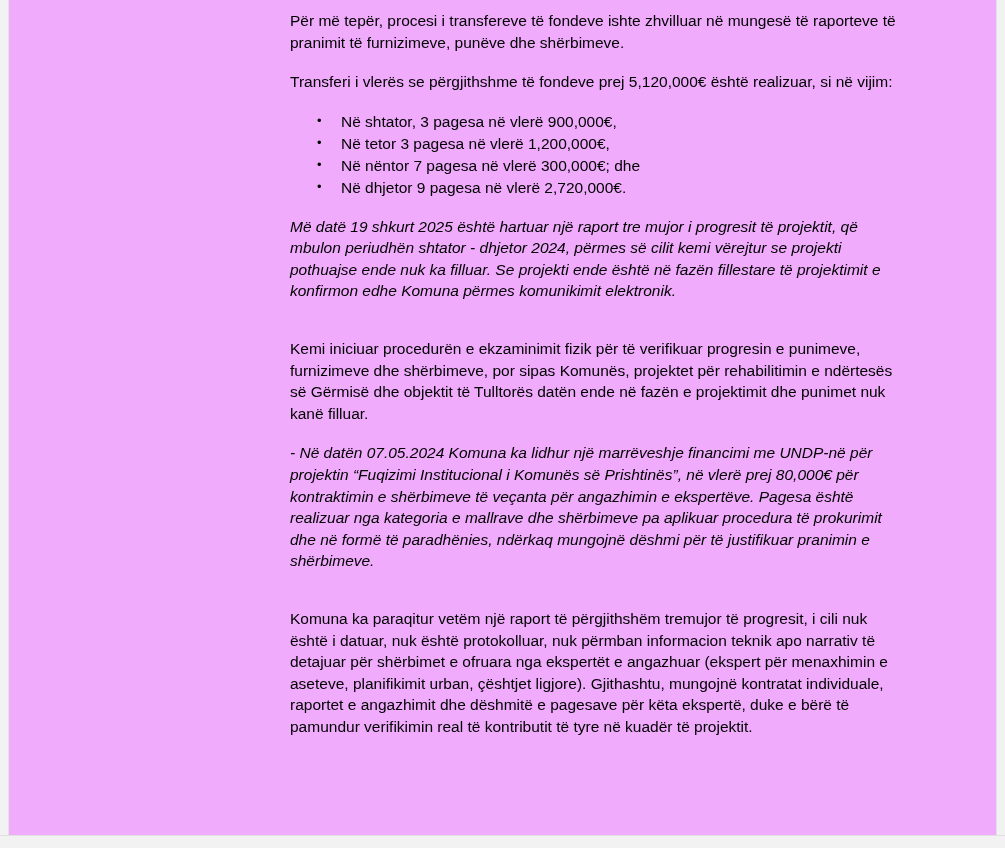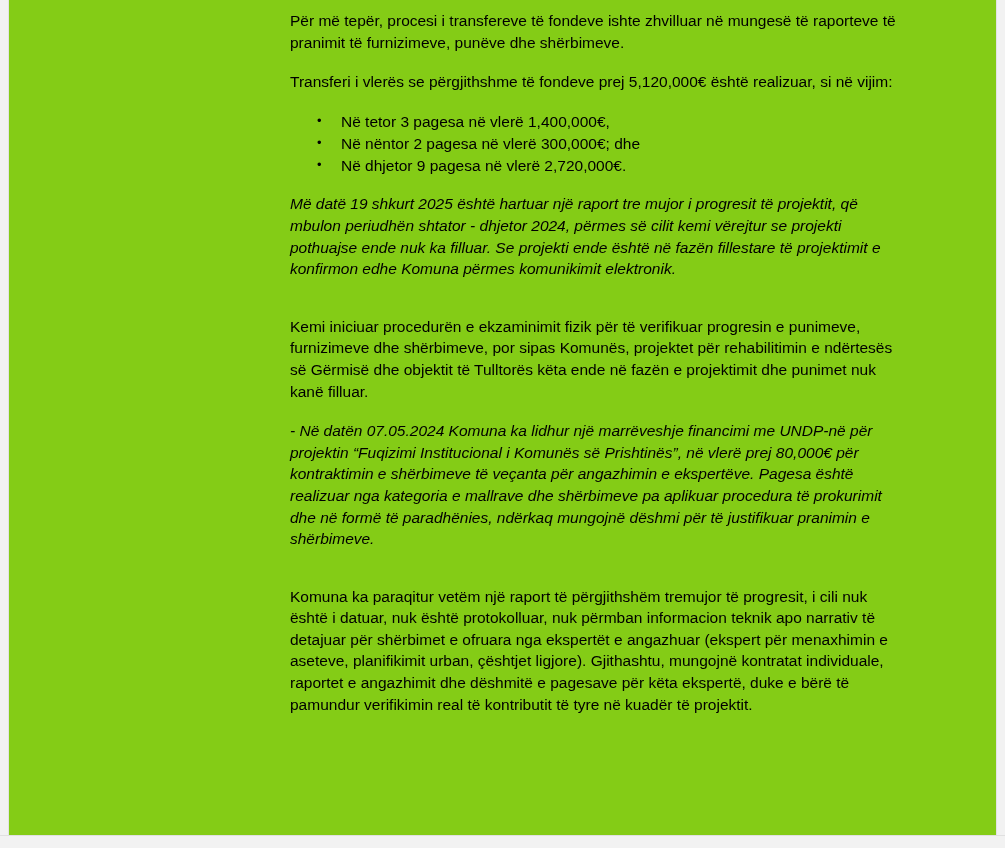--- a/index.html
+++ b/index.html
@@ -10,21 +10,21 @@
   body {
     width: 1005px;
     height: 848px;
     font-family: "Liberation Sans", sans-serif;
     overflow: hidden;
   }
   .page {
     position: relative;
     width: 1005px;
     height: 848px;
-    background: #84cc16;
+    background: #f0abfc;
     box-sizing: border-box;
   }
   .page-left-gutter {
     position: absolute;
     left: 0;
     top: 0;
     width: 8px;
     height: 848px;
     background: #f2f2f2;
     border-right: 1px solid #e3e3e3;
@@ -96,28 +96,29 @@
   <div class="page-left-gutter"></div>
   <div class="page-right-gutter"></div>
 
   <div class="content">
 
     <p class="para">Për më tepër, procesi i transfereve të fondeve ishte zhvilluar në mungesë të raporteve të pranimit të furnizimeve, punëve dhe shërbimeve.</p>
 
     <p class="para tight">Transferi i vlerës se përgjithshme të fondeve prej 5,120,000€ është realizuar, si në vijim:</p>
 
     <ul class="bullets">
-      <li>Në tetor 3 pagesa në vlerë  1,400,000€,</li>
-      <li>Në nëntor 2 pagesa në vlerë  300,000€; dhe</li>
+      <li>Në shtator, 3 pagesa në vlerë 900,000€,</li>
+      <li>Në tetor 3 pagesa në vlerë  1,200,000€,</li>
+      <li>Në nëntor 7 pagesa në vlerë  300,000€; dhe</li>
       <li>Në dhjetor 9 pagesa në vlerë 2,720,000€.</li>
     </ul>
 
     <p class="para gap-large">Më datë 19 shkurt 2025 është hartuar një raport tre mujor i progresit të projektit, që mbulon periudhën shtator - dhjetor 2024, përmes së cilit kemi vërejtur se projekti pothuajse ende nuk ka filluar. Se projekti ende është në fazën fillestare të projektimit e konfirmon edhe Komuna përmes komunikimit elektronik.</p>
 
-    <p class="para">Kemi iniciuar procedurën e ekzaminimit fizik për të verifikuar progresin e punimeve, furnizimeve dhe shërbimeve, por sipas Komunës, projektet për rehabilitimin e ndërtesës së Gërmisë dhe objektit të Tulltorës këta ende në fazën e projektimit dhe punimet nuk kanë filluar.</p>
+    <p class="para">Kemi iniciuar procedurën e ekzaminimit fizik për të verifikuar progresin e punimeve, furnizimeve dhe shërbimeve, por sipas Komunës, projektet për rehabilitimin e ndërtesës së Gërmisë dhe objektit të Tulltorës datën ende në fazën e projektimit dhe punimet nuk kanë filluar.</p>
 
     <p class="para gap-large">- Në datën 07.05.2024 Komuna ka lidhur një marrëveshje financimi me UNDP-në për projektin “Fuqizimi Institucional i Komunës së Prishtinës”, në vlerë prej 80,000€ për kontraktimin e shërbimeve të veçanta për angazhimin e ekspertëve. Pagesa është realizuar nga kategoria e mallrave dhe shërbimeve pa aplikuar procedura të prokurimit dhe në formë të paradhënies, ndërkaq mungojnë dëshmi për të justifikuar pranimin e shërbimeve.</p>
 
     <p class="para">Komuna ka paraqitur vetëm një raport të përgjithshëm tremujor të progresit, i cili nuk është i datuar, nuk është protokolluar, nuk përmban informacion teknik apo narrativ të detajuar për shërbimet e ofruara nga ekspertët e angazhuar (ekspert për menaxhimin e aseteve, planifikimit urban, çështjet ligjore). Gjithashtu, mungojnë kontratat individuale, raportet e angazhimit dhe dëshmitë e pagesave për këta ekspertë, duke e bërë të pamundur verifikimin real të kontributit të tyre në kuadër të projektit.</p>
 
   </div>
 
   <div class="page-bottom-edge"></div>
 </div>
 

